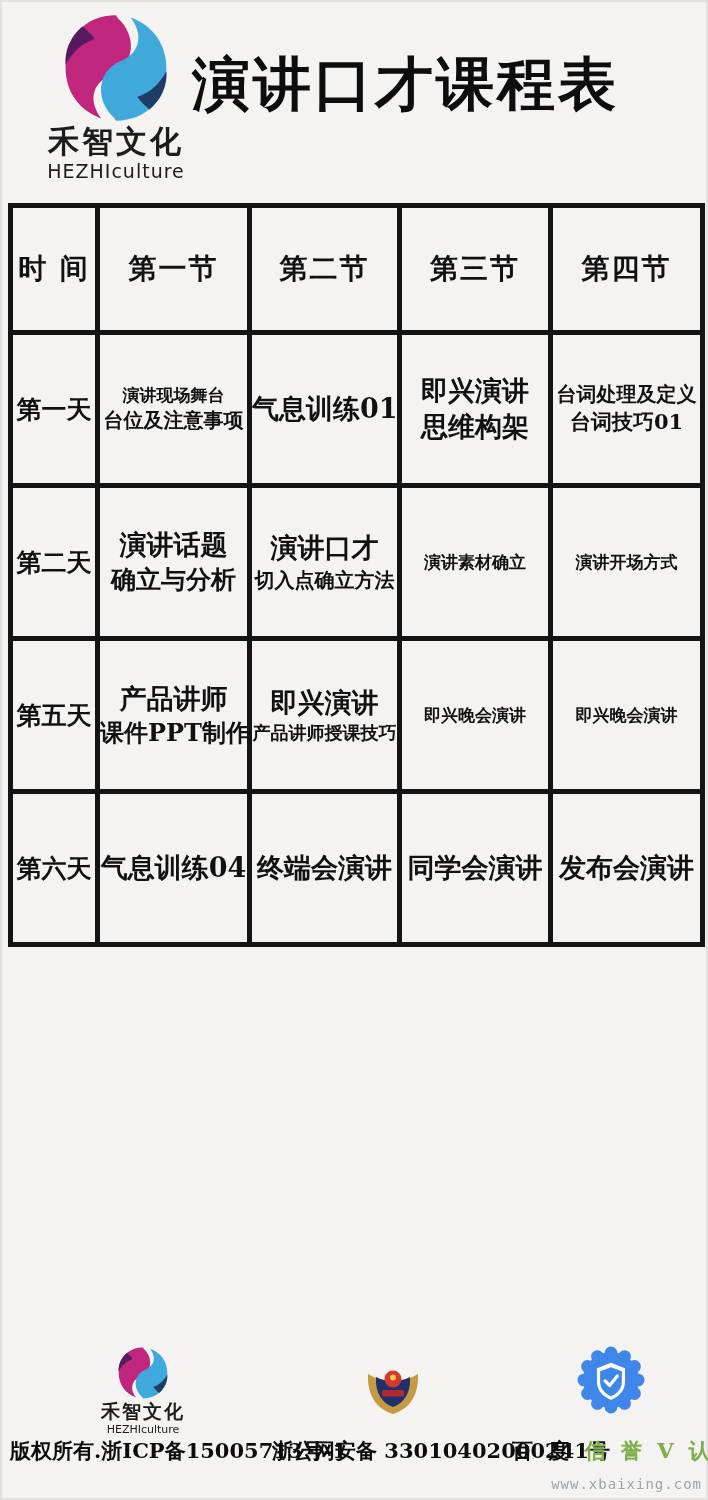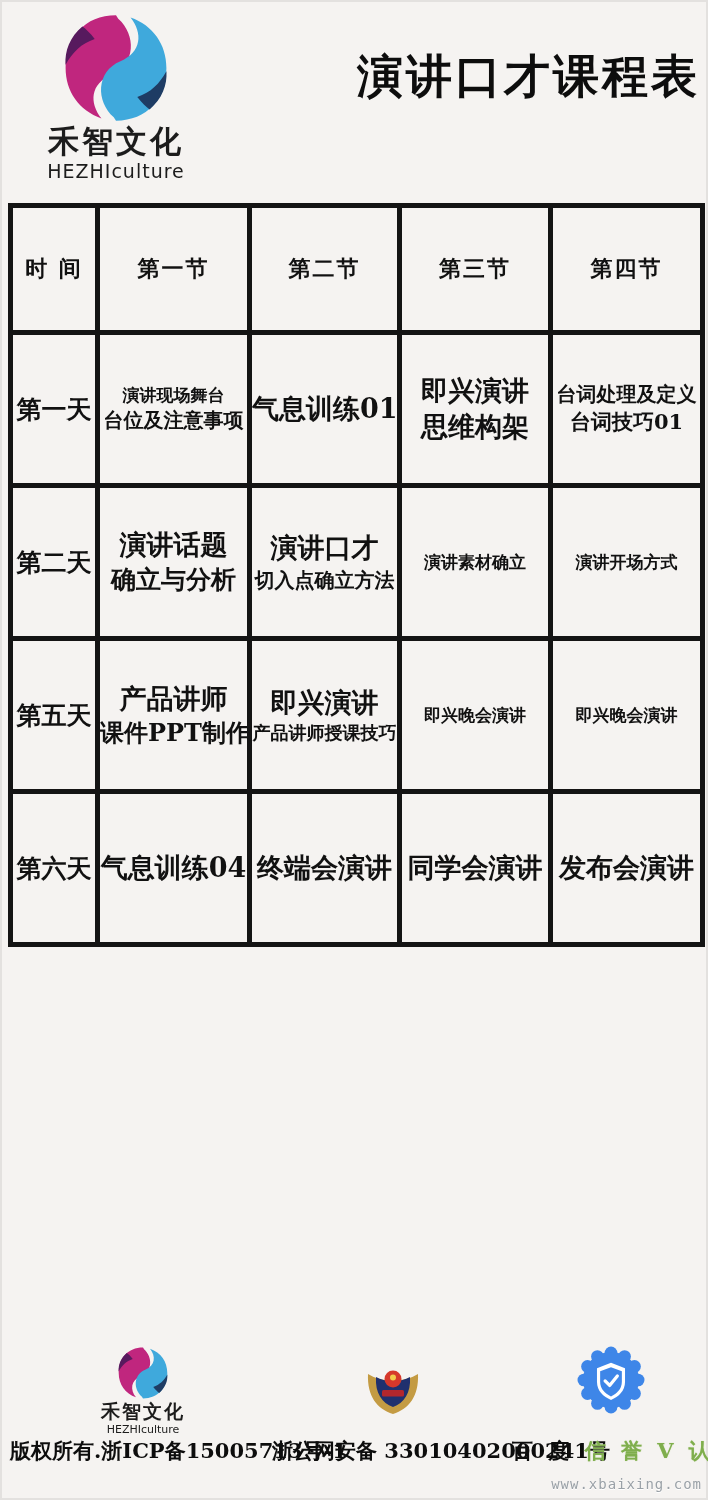--- a/index.html
+++ b/index.html
@@ -11,33 +11,33 @@
   }
   .frame{position:absolute;inset:0;box-shadow:inset 0 0 0 2px #e3e1df;pointer-events:none;}
 
   
   .brand{position:absolute;left:36px;top:12px;width:160px;text-align:center;}
   .brand svg{display:block;margin:0 auto;}
   .brand-name{font-family:"DejaVu Sans","Liberation Sans",sans-serif;font-weight:700;font-size:31px;letter-spacing:3px;line-height:1.15;color:#1c1c1c;}
   .brand-sub{font-family:"DejaVu Sans","Liberation Sans",sans-serif;font-weight:500;font-size:19px;letter-spacing:1px;color:#1c1c1c;}
   .page-title{
     position:absolute;left:192px;right:8px;top:46px;
-    text-align:right;font-size:46px;font-weight:600;letter-spacing:3px;color:#0d0d0d;white-space:nowrap;
+    text-align:left;font-size:58px;font-weight:600;letter-spacing:3px;color:#0d0d0d;white-space:nowrap;
   }
 
   
   table.sched{
     position:absolute;left:8px;top:203px;width:692px;
     border-collapse:collapse;table-layout:fixed;
   }
   table.sched th, table.sched td{
     border:5px solid #141414;text-align:center;vertical-align:middle;
     padding:0;overflow:hidden;
   }
-  table.sched th{height:122px;font-size:22px;font-weight:600;letter-spacing:2px;}
+  table.sched th{height:122px;font-size:28px;font-weight:600;letter-spacing:2px;}
   table.sched td{height:148px;}
   td.day{font-size:25px;font-weight:600;margin-left:28px;}
   .ln{line-height:1.35;white-space:nowrap;font-weight:600;}
   .f27{font-size:27px;} .f25{font-size:25px;} .f24{font-size:24px;}
   .f23{font-size:17px;} .f21{font-size:21px;} .f20{font-size:20px;}
   .f18{font-size:18px;} .f16{font-size:16px;}
 
   
   .fgroup{position:absolute;text-align:center;}
   .fg-left{left:18px;top:1346px;width:250px;}

